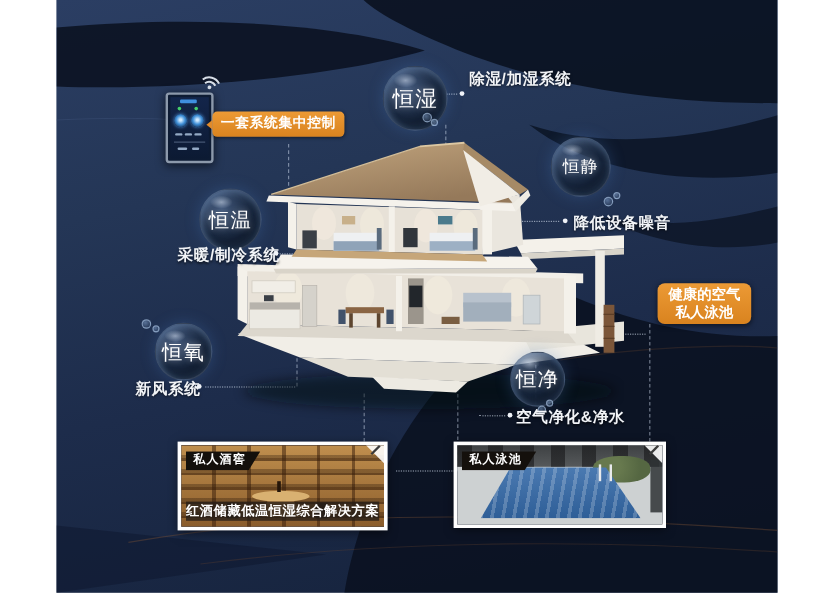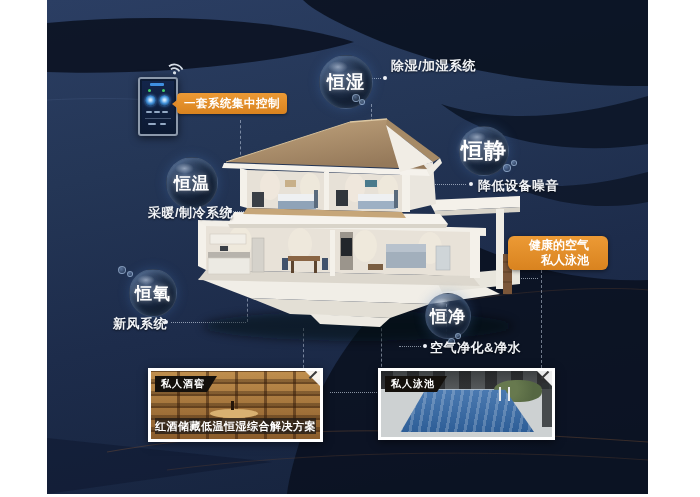--- a/index.html
+++ b/index.html
@@ -10,43 +10,43 @@
   .stage svg.bg{position:absolute;left:0;top:0;}
   .layer{position:absolute;left:0;top:0;width:100%;height:100%;}
 
   
   .hdot{position:absolute;height:0;border-top:1px dotted rgba(220,230,245,.6);}
   .vdash{position:absolute;width:0;border-left:1px dashed rgba(210,222,240,.5);}
   .cdot{position:absolute;width:4px;height:4px;border-radius:50%;background:#f0f3f8;}
 
   
   .bubble{position:absolute;border-radius:50%;display:flex;align-items:center;justify-content:center;
-    color:#fff;font-weight:700;letter-spacing:1px;
+    color:#fff;font-weight:400;letter-spacing:1px;
     background:radial-gradient(circle at 36% 30%, rgba(110,140,180,.40), rgba(22,36,58,.92) 52%, rgba(8,15,28,.96) 78%);
     border:1px solid rgba(160,195,240,.28);
     box-shadow:inset 2px 3px 6px rgba(170,205,255,.30), inset -2px -3px 6px rgba(120,170,230,.18),
                0 0 12px rgba(70,120,190,.30);
     text-shadow:0 0 5px rgba(255,255,255,.45);text-align:right;}
   .bubble::before{content:"";position:absolute;left:16%;top:10%;width:38%;height:22%;
     border-radius:50%;background:radial-gradient(ellipse,rgba(230,240,255,.5),rgba(230,240,255,0) 70%);}
   .minibubble{position:absolute;border-radius:50%;border:1px solid rgba(190,215,245,.55);
     background:radial-gradient(circle at 35% 30%, rgba(160,195,240,.45), rgba(20,35,60,.15));}
 
   .buzz-label{position:absolute;color:#f2f4f7;font-weight:700;font-size:13px;letter-spacing:.5px;white-space:nowrap;
     text-shadow:0 1px 2px rgba(0,0,0,.6);}
 
   
   .badge{position:absolute;background:linear-gradient(#ec9a35,#d9831f);color:#fff;font-weight:700;
     font-size:11.5px;letter-spacing:.5px;line-height:21px;height:21px;padding:0 7px;border-radius:4px;
     white-space:nowrap;box-shadow:0 1px 3px rgba(0,0,0,.45);}
   .badge::before{content:"";position:absolute;left:-5px;top:7px;border-top:4px solid transparent;
     border-bottom:4px solid transparent;border-right:5px solid #e08a2a;}
   .obox{position:absolute;background:linear-gradient(#ec9a35,#d9831f);color:#fff;font-weight:700;
-    font-size:12px;line-height:15px;text-align:right;padding:2px 19px;border-radius:6px;
-    box-shadow:0 1px 4px rgba(0,0,0,.5);}
+    font-size:12px;line-height:15px;text-align:center;padding:2px 8px;border-radius:6px;
+    box-shadow:0 1px 4px rgba(0,0,0,.5);margin-left:40px;}
 
   
   .phone{position:absolute;left:91px;top:77px;width:36px;height:55px;background:#0d1b33;
     border:2px solid #8c99ab;border-radius:3px;box-shadow:0 2px 8px rgba(0,0,0,.55);}
   .screen{position:absolute;left:2px;top:2px;right:2px;bottom:2px;
     background:linear-gradient(#13254a,#0c1a33);}
   .ph-h{position:absolute;left:8px;top:2px;width:14px;height:3px;background:#3f8fe0;border-radius:1px;}
   .ph-g1,.ph-g2{position:absolute;top:8px;width:3px;height:3px;border-radius:50%;background:#45d06c;}
   .ph-g1{left:6px}.ph-g2{left:20px}
   .knob{position:absolute;top:14px;width:11px;height:11px;border-radius:50%;
@@ -241,21 +241,21 @@
       </div>
     </div>
     <svg class="wifi" width="20" height="16" viewBox="0 0 20 16">
       <path d="M3,9 A9,9 0 0 1 17,9" stroke="#d6dde6" stroke-width="1.7" fill="none"></path>
       <path d="M5.6,11.5 A5.6,5.6 0 0 1 14.4,11.5" stroke="#d6dde6" stroke-width="1.7" fill="none"></path>
       <circle cx="10" cy="14" r="1.6" fill="#d6dde6"></circle>
     </svg>
     <div class="badge" style="left:130px;top:93px">一套系统集中控制</div>
 
     <div class="bubble" style="left:272px;top:55px;width:52px;height:52px;font-size:18px">恒湿</div>
-    <div class="bubble" style="left:412px;top:126px;width:48px;height:48px;font-size:22px">恒静</div>
+    <div class="bubble" style="left:412px;top:114px;width:48px;height:48px;font-size:14px">恒静</div>
     <div class="bubble" style="left:119px;top:157px;width:50px;height:50px;font-size:17px">恒温</div>
     <div class="bubble" style="left:82px;top:269px;width:46px;height:46px;font-size:17px">恒氧</div>
     <div class="bubble" style="left:378px;top:293px;width:44px;height:44px;font-size:17px">恒净</div>
 
     <div class="minibubble" style="left:305px;top:94px;width:6px;height:6px"></div>
     <div class="minibubble" style="left:312px;top:99px;width:4px;height:4px"></div>
     <div class="minibubble" style="left:456px;top:164px;width:6px;height:6px"></div>
     <div class="minibubble" style="left:464px;top:160px;width:4px;height:4px"></div>
     <div class="minibubble" style="left:71px;top:266px;width:6px;height:6px"></div>
     <div class="minibubble" style="left:80px;top:271px;width:4px;height:4px"></div>

